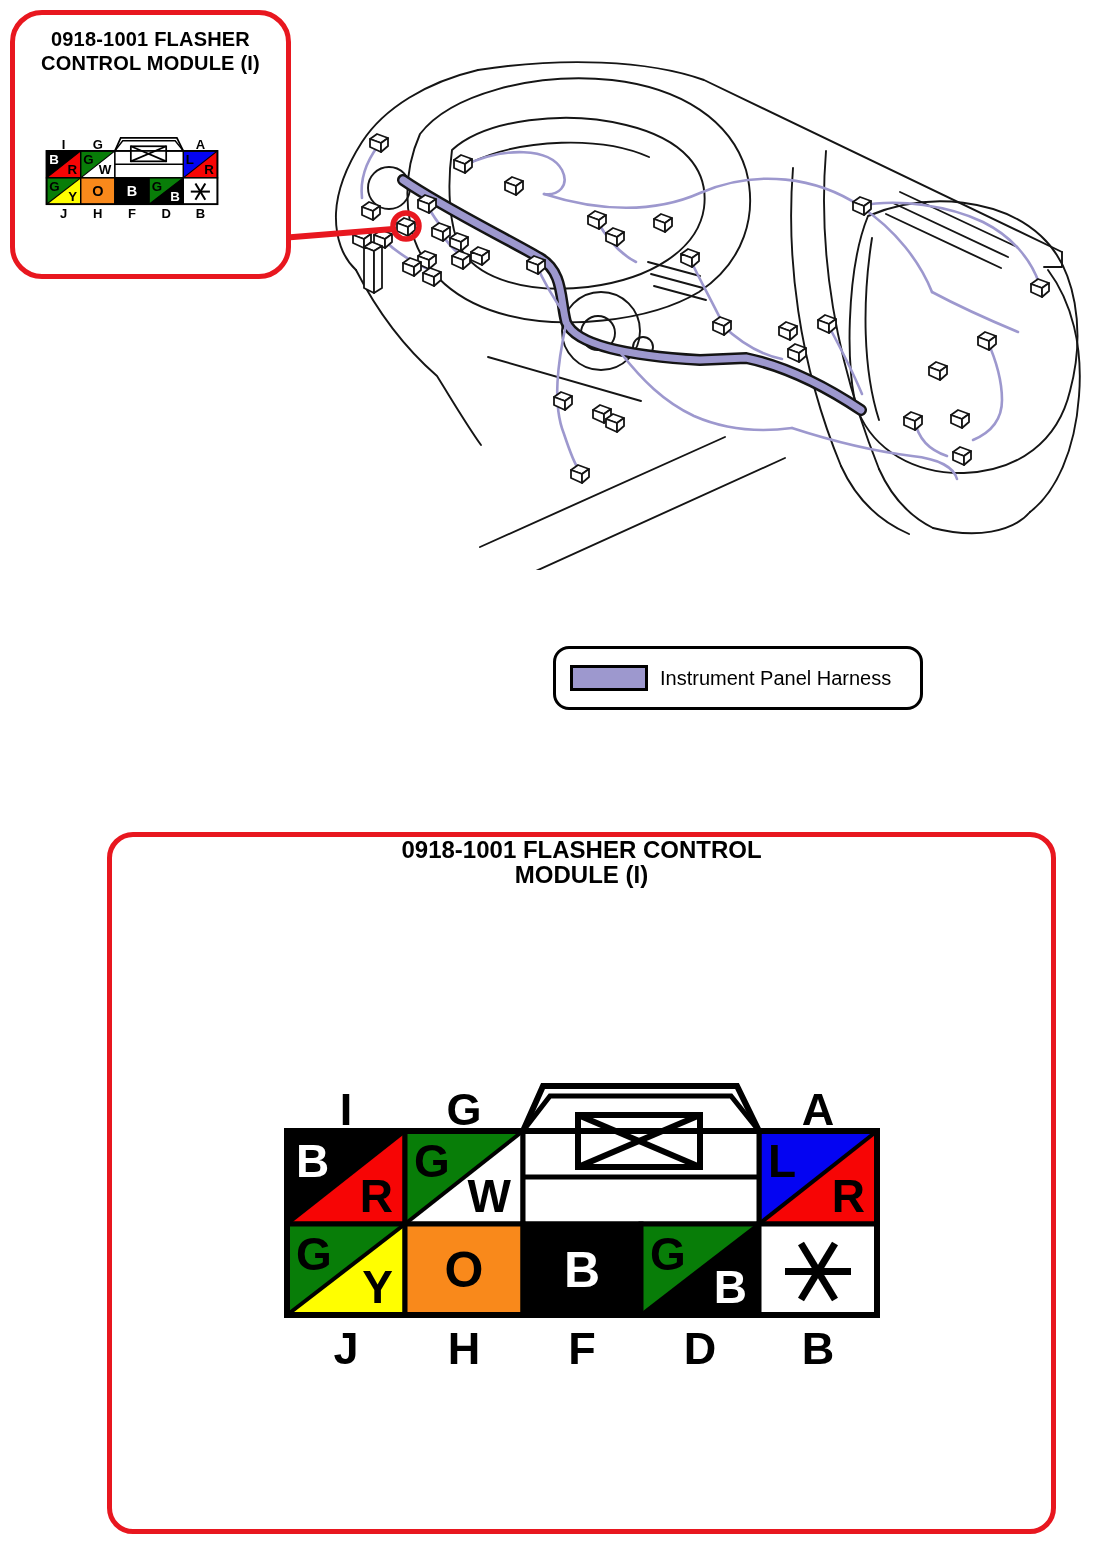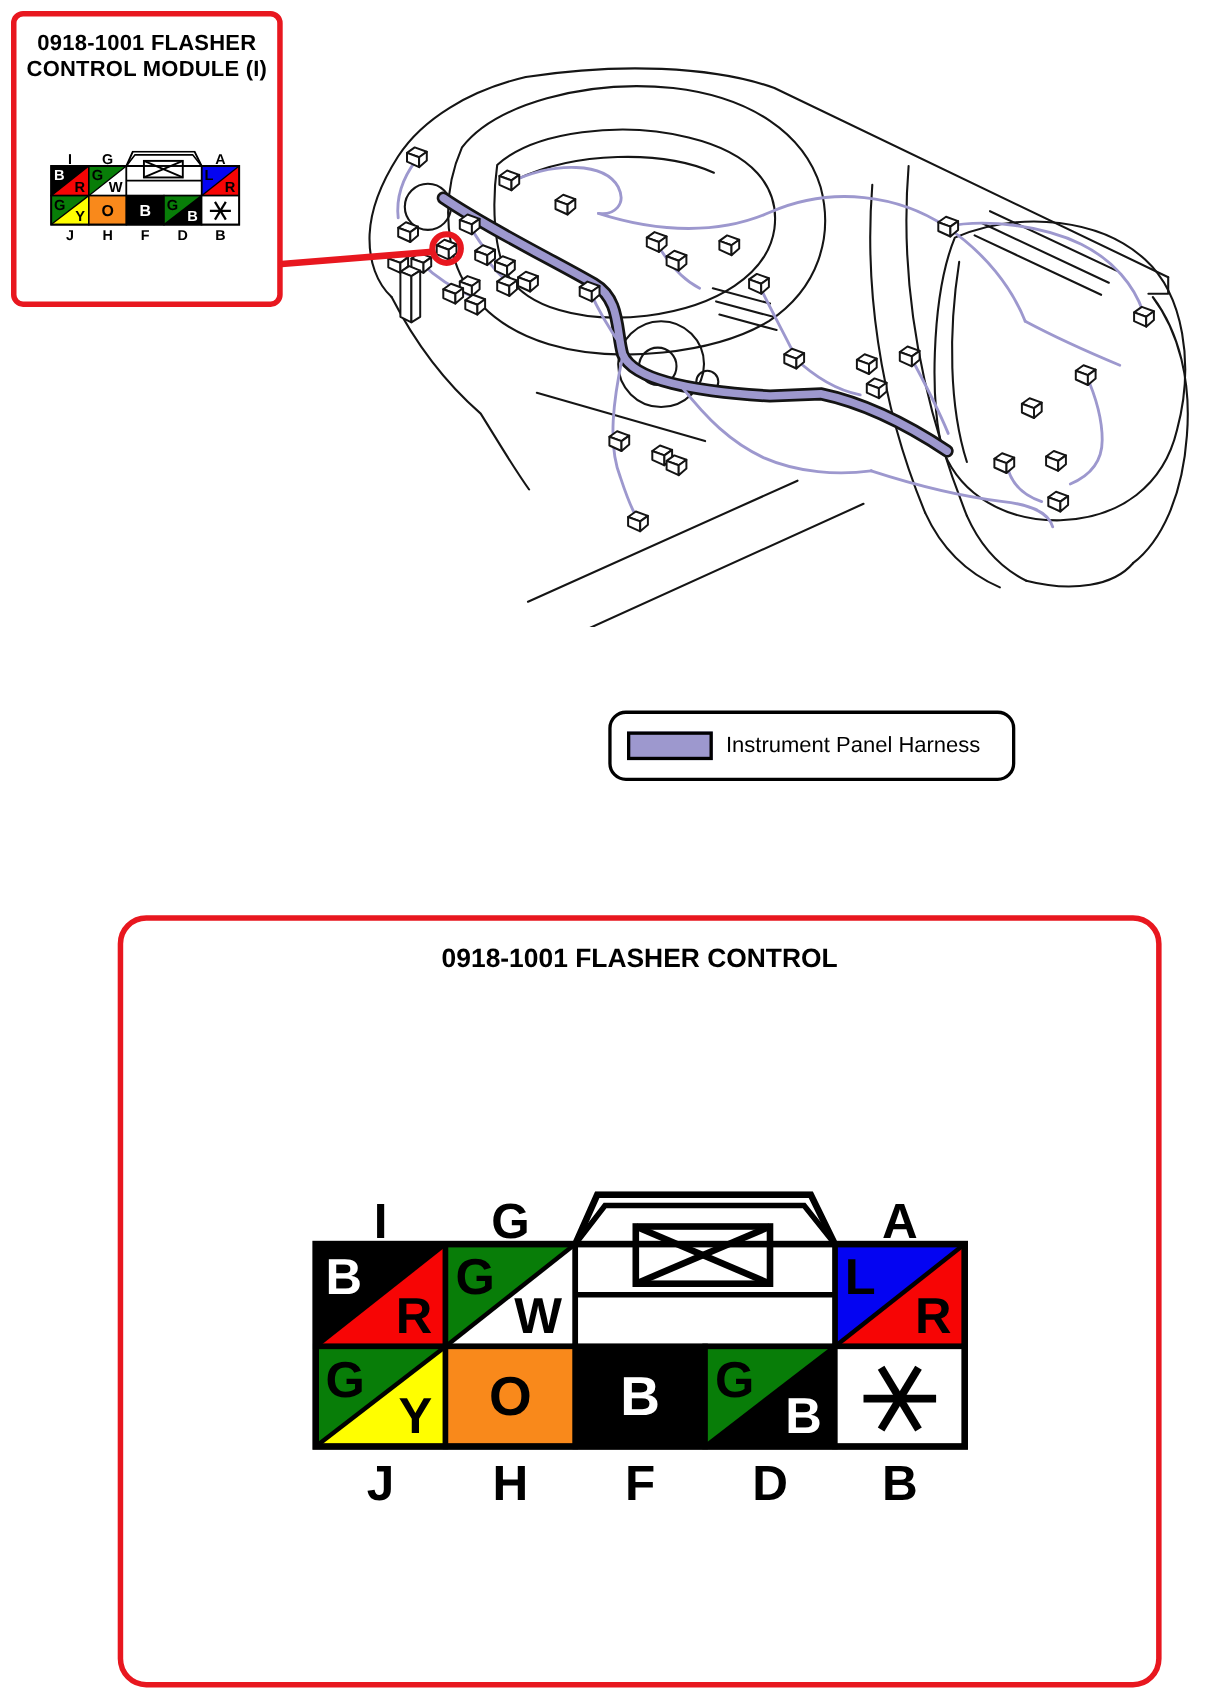--- a/index.html
+++ b/index.html
@@ -1,24 +1,24 @@
 <!DOCTYPE html>
 <html><head>
 <meta charset="utf-8">
 <style>
   html,body{margin:0;padding:0;background:#ffffff;}
   .canvas{position:relative;width:1096px;height:1548px;background:#fff;overflow:hidden;
           font-family:"Liberation Sans",sans-serif;color:#000;}
   svg{display:block;}
   .box-red{position:absolute;background:#fff;border:5px solid #e8171f;box-sizing:border-box;}
-  #callout-box{left:10px;top:10px;width:247px;height:269px;border-radius:11px;}
+  #callout-box{left:10px;top:10px;width:281px;height:269px;border-radius:32px;}
   #detail-box{left:107px;top:832px;width:949px;height:702px;border-radius:26px;}
   .box-title{font-weight:bold;text-align:center;}
   #callout-box .box-title{font-size:20px;line-height:24px;padding-top:12px;letter-spacing:.2px;}
-  #detail-box .box-title{font-size:24px;line-height:25px;padding-top:22px;}
+  #detail-box .box-title{font-size:24px;line-height:25px;padding-top:0;}
   #legend-box{position:absolute;left:553px;top:646px;width:370px;height:64px;background:#fff;
               border:3px solid #000;border-radius:16px;box-sizing:border-box;
               display:flex;align-items:center;}
   #legend-swatch{width:72px;height:20px;border:3px solid #000;margin-left:14px;flex:0 0 auto;}
   #legend-label{font-size:20px;margin-left:12px;white-space:nowrap;}
   #mini-conn{position:absolute;left:45px;top:137px;width:174px;height:84px;}
   #big-conn{position:absolute;left:282px;top:1083px;width:600px;height:290px;}
   #dash-svg{position:absolute;left:330px;top:50px;}
   #overlay-svg{position:absolute;left:0;top:0;pointer-events:none;}
 </style>
@@ -361,20 +361,21 @@
     </div>
 
   <div id="legend-box">
     <span id="legend-swatch" style="background: rgb(157, 152, 206);"></span>
     <span id="legend-label">Instrument Panel Harness</span>
   </div>
 
   <div id="detail-box" class="box-red" style="border-color: rgb(232, 23, 31);">
     <div class="box-title">
       <div>0918-1001 FLASHER CONTROL</div>
+      <div>MODULE (I)</div>
     </div>
   </div>
 
   <div id="big-conn">
       <svg viewBox="0 0 600 290" width="100%" height="100%">
         <g>
           <rect x="5" y="48" width="118" height="93" fill="#000000"></rect>
           <polygon points="5,141 123,48 123,141" fill="#f70505"></polygon>
           <line x1="5" y1="141" x2="123" y2="48" stroke="#000" stroke-width="4"></line>
           <rect x="5" y="48" width="118" height="93" fill="none" stroke="#000" stroke-width="5"></rect>

